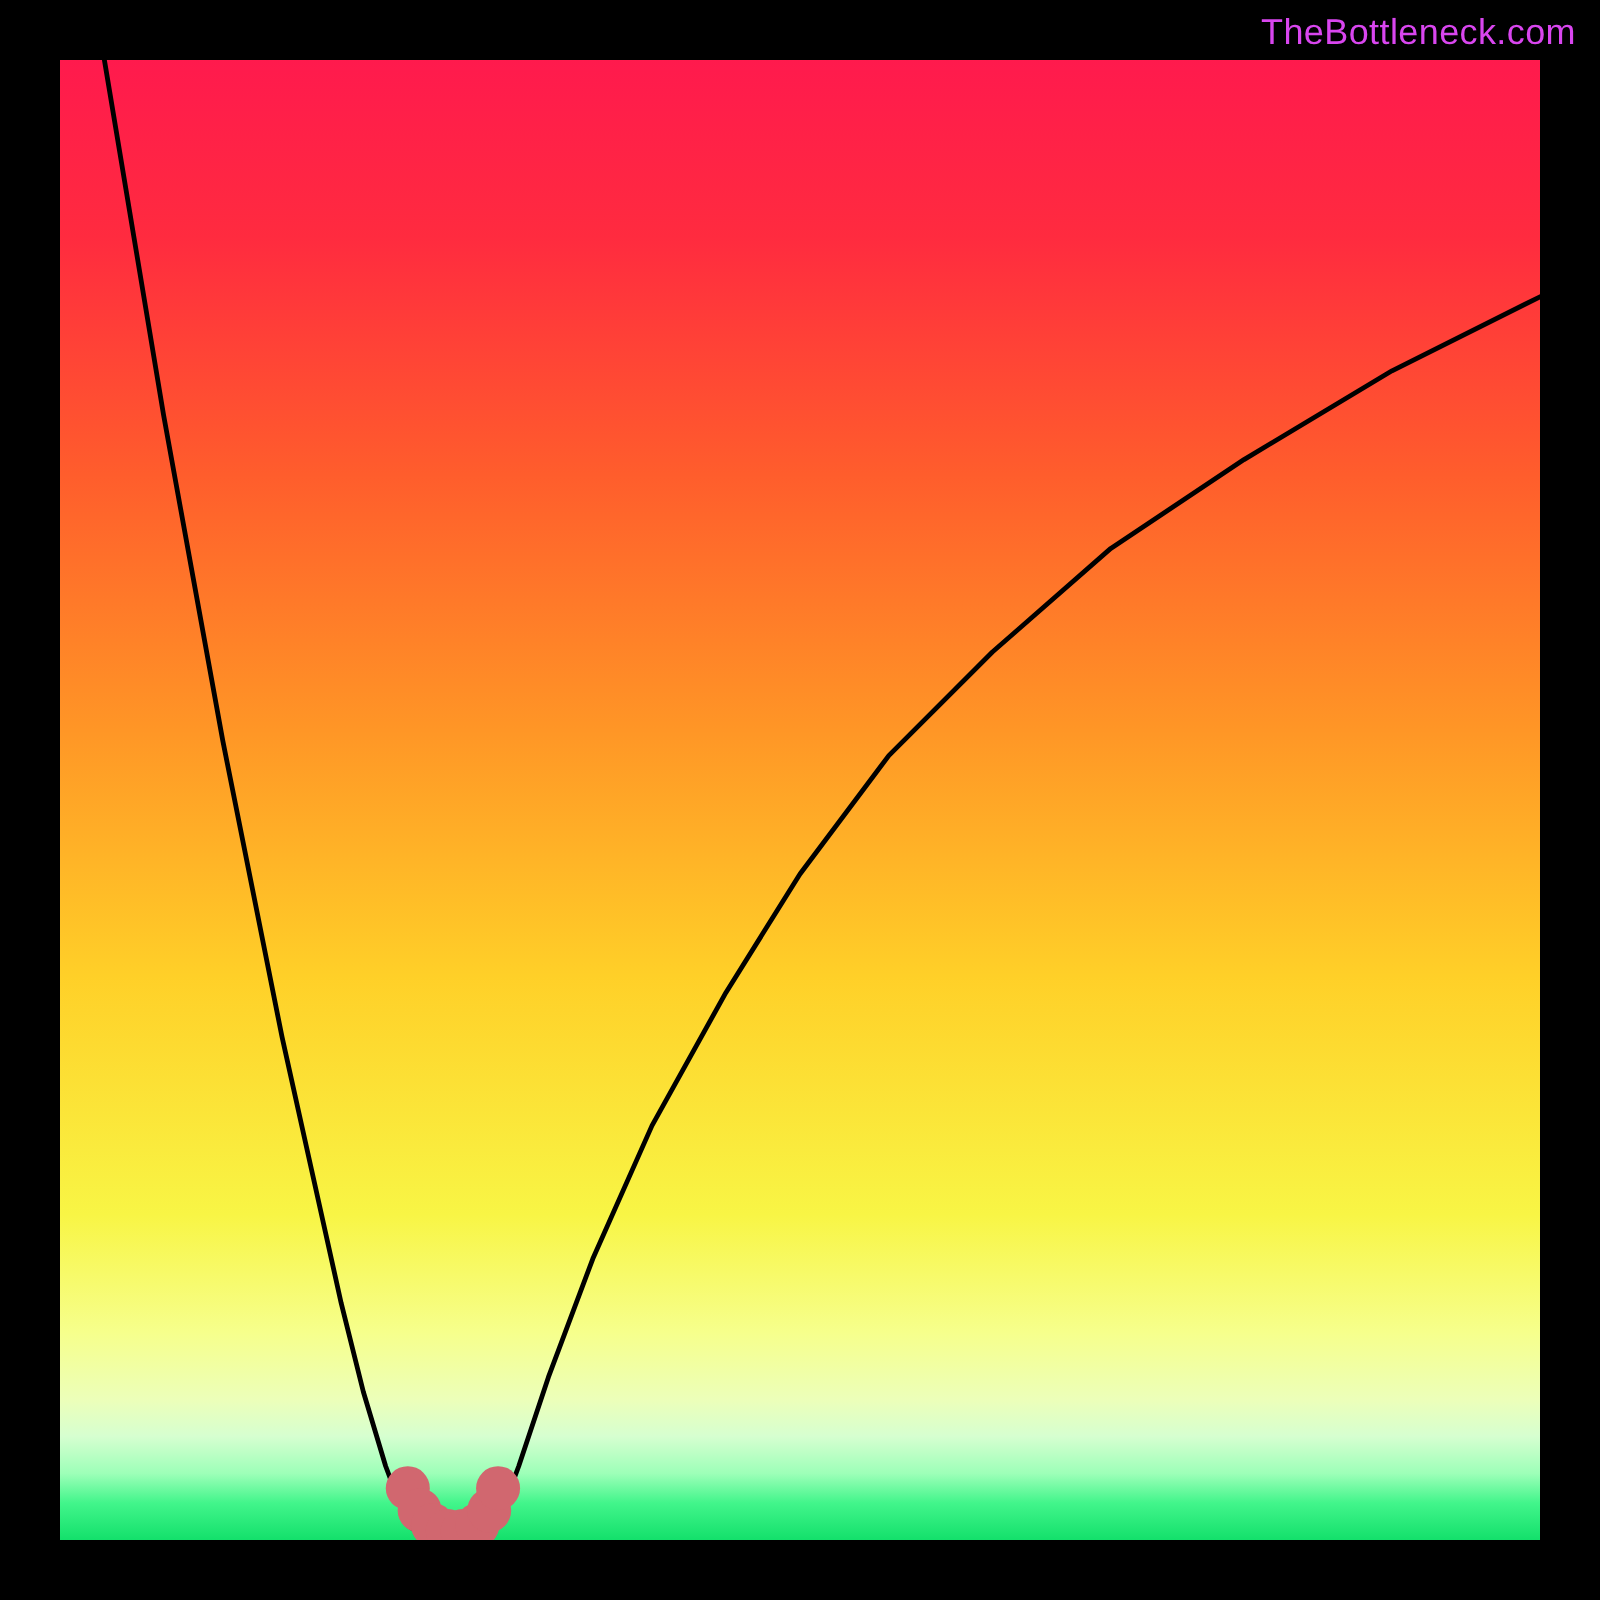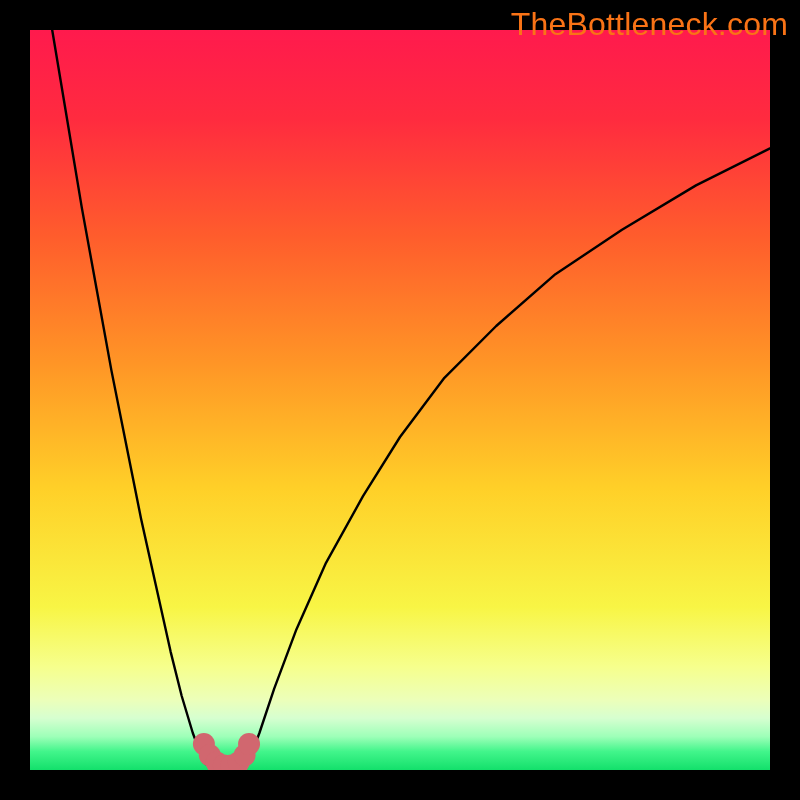--- a/index.html
+++ b/index.html
@@ -23,22 +23,22 @@
     position: absolute;
     left: 0;
     top: 0;
     width: 740px;
     height: 740px;
   }
   .watermark {
     position: absolute;
     top: 6px;
     right: 12px;
-    color: #f97316;
-    font-size: 32px;
+    color: #d946ef;
+    font-size: 18px;
     font-weight: 500;
     letter-spacing: 0.2px;
   }
   svg.curves {
     position: absolute;
     left: 30px;
     top: 30px;
     width: 740px;
     height: 740px;
   }

